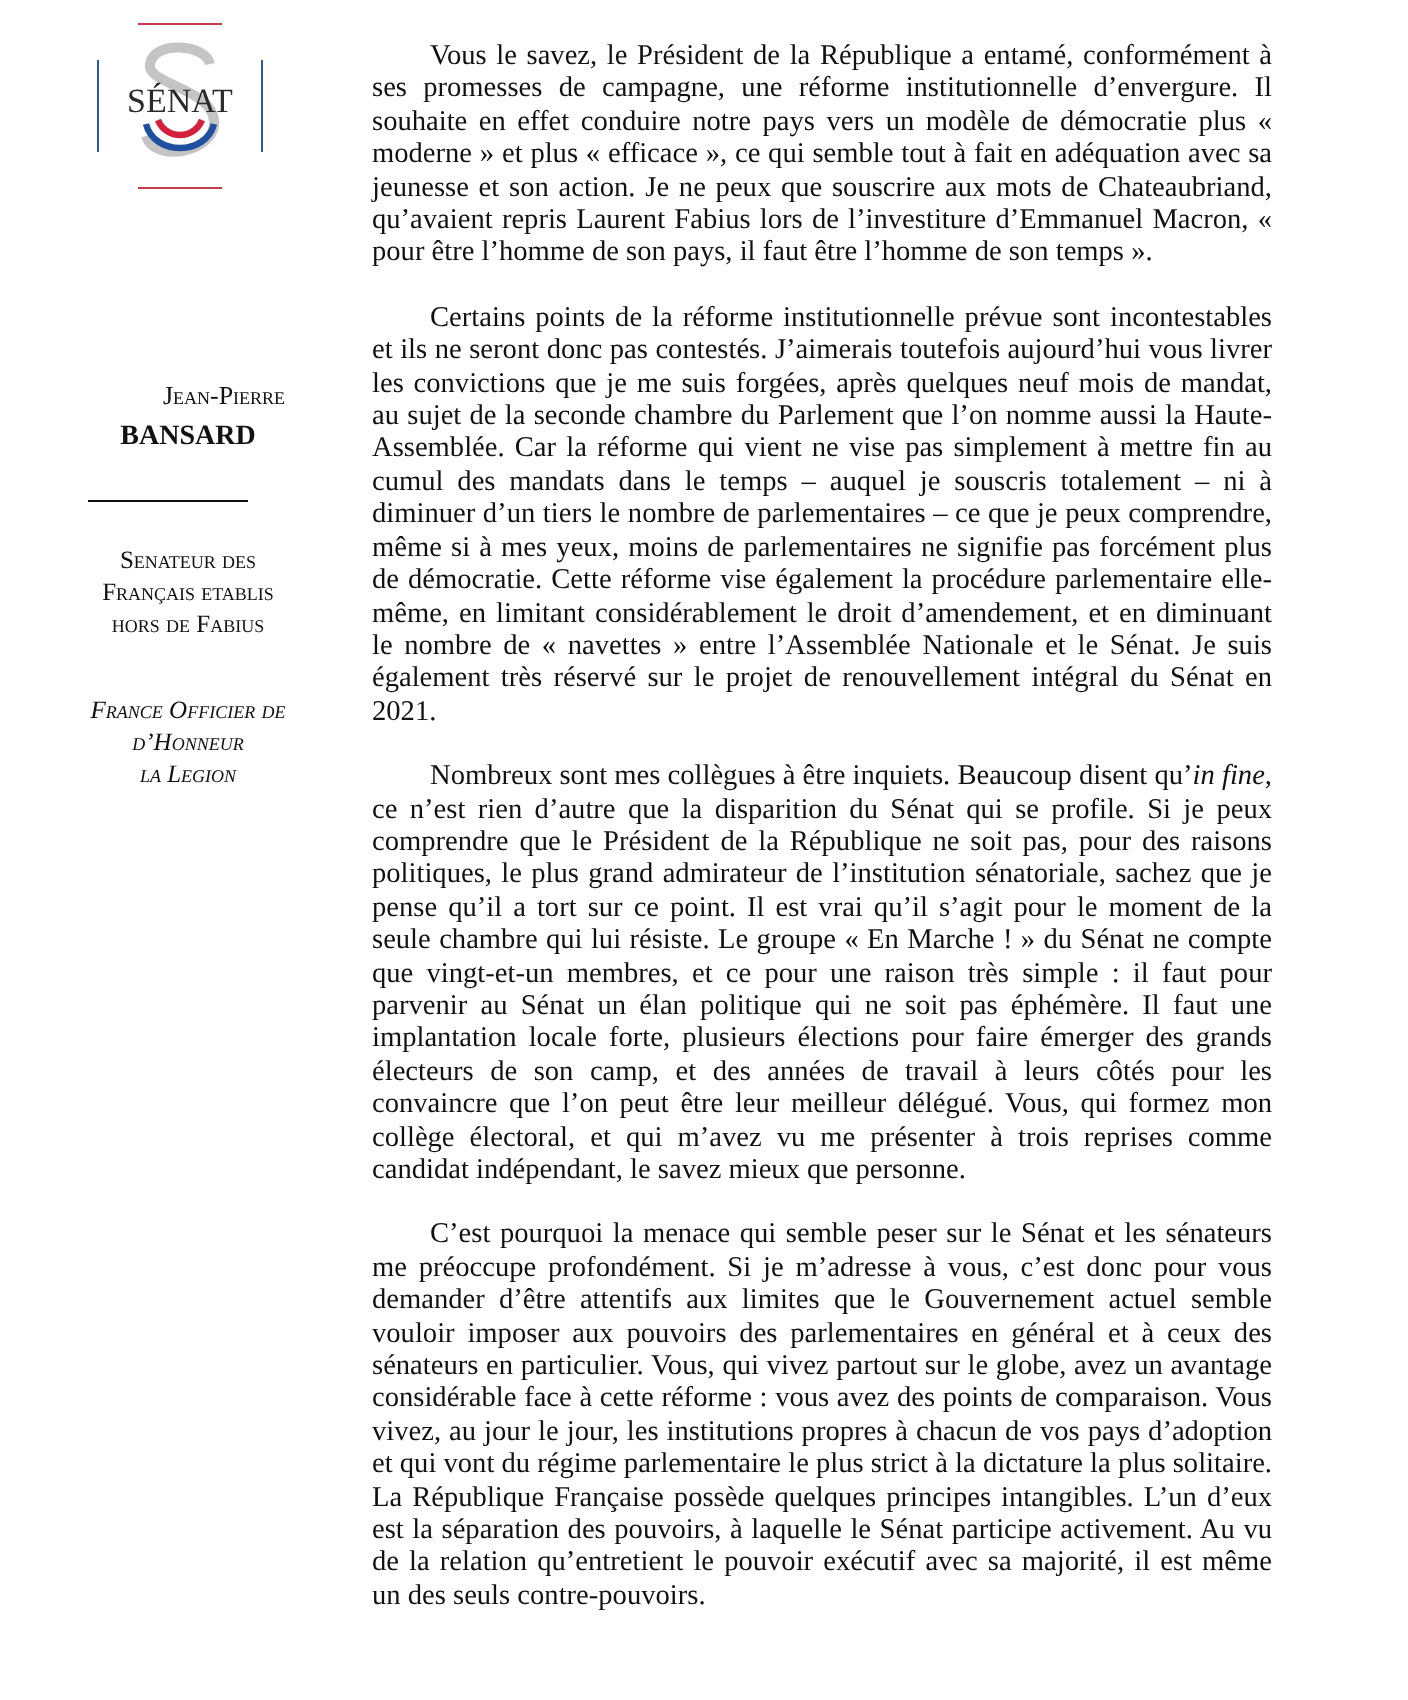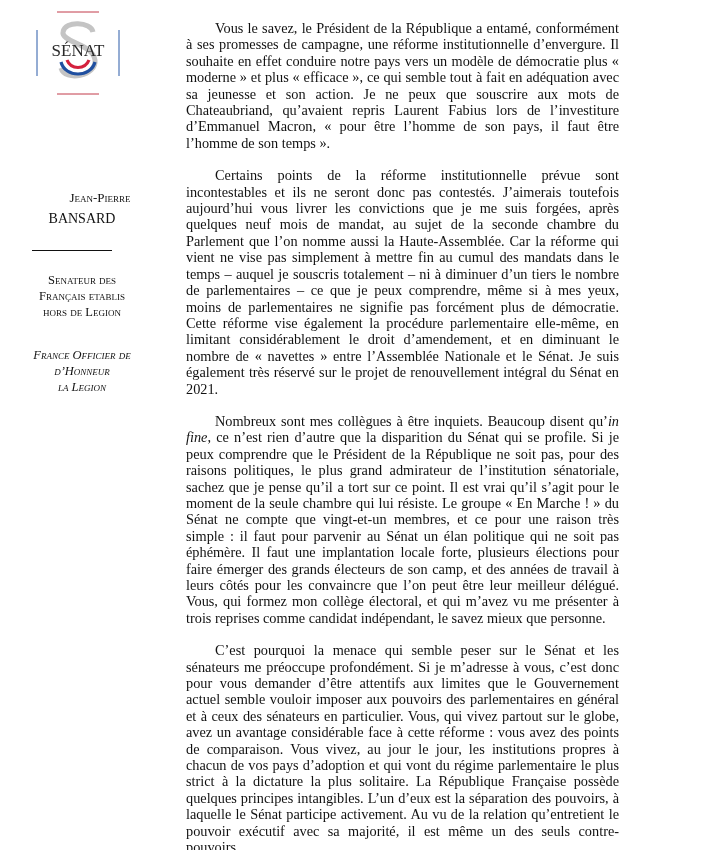--- a/index.html
+++ b/index.html
@@ -2,49 +2,49 @@
 <html><head>
 <meta charset="utf-8">
 <style>
   html, body { margin: 0; padding: 0; background: #ffffff; }
   body {
     width: 704px; height: 850px; position: relative; overflow: hidden;
     font-family: "Liberation Serif", "DejaVu Serif", serif;
     color: #111111;
   }
   .sidebar {
-    position: absolute; left: 0; top: 0; width: 178px; height: 630px;
+    position: absolute; left: 12px; top: 0; width: 178px; height: 630px;
   }
   .logo {
     position: absolute; left: 35px; top: 10px; width: 86px; height: 86px;
   }
   .logo svg { width: 86px; height: 86px; display: block; }
   .author {
     position: absolute; left: 0; width: 164px; text-align: center;
     font-size: 13px; font-variant: small-caps; line-height: 16px;
   }
   .author-first { top: 190px; padding-left: 18px; }
-  .author-last { top: 211px; font-size: 14px; }
+  .author-last { top: 211px; font-size: 14px; font-weight: bold; }
   .divider {
     position: absolute; left: 32px; top: 250px; width: 80px; height: 0;
     border-top: 1.4px solid #111;
   }
   .title-block {
     position: absolute; left: 0; width: 164px; text-align: center;
     font-size: 12.5px; font-variant: small-caps; line-height: 16px;
   }
   .title1 { top: 272px; }
   .title2 { top: 347px; font-style: italic; }
   .main {
     position: absolute; left: 186px; top: 20px; width: 450px;
     font-size: 14.3px; line-height: 16.4px;
   }
   .salutation { margin: 0 0 24px 29px; }
   .para {
-    margin: 0 17px 16px 0; text-align: justify; text-indent: 29px;
+    margin: 0 0 16px 0; text-align: justify; text-indent: 29px;
   }
   .para i { }
 </style>
 </head>
 <body>
 
 <div class="sidebar">
   <div class="logo">
     <svg viewBox="0 0 86 86">
       <line x1="22" y1="2" x2="64" y2="2" stroke="#c23b4b" stroke-width="1"></line>
@@ -58,21 +58,21 @@
     </svg>
   </div>
 
   <div class="author author-first">Jean-Pierre</div>
   <div class="author author-last">BANSARD</div>
   <div class="divider"></div>
 
   <div class="title-block title1">
     <div>Senateur des</div>
     <div>Français etablis</div>
-    <div>hors de Legion</div>
+    <div>hors de Fabius</div>
   </div>
   <div class="title-block title2">
     <div>France Officier de</div>
     <div>d’Honneur</div>
     <div>la Legion</div>
   </div>
 </div>
 
 <div class="main">
   <p class="para">Vous le savez, le Président de la République a entamé, conformément à ses promesses de campagne, une réforme institutionnelle d’envergure. Il souhaite en effet conduire notre pays vers un modèle de démocratie plus « moderne » et plus « efficace », ce qui semble tout à fait en adéquation avec sa jeunesse et son action. Je ne peux que souscrire aux mots de Chateaubriand, qu’avaient repris Laurent Fabius lors de l’investiture d’Emmanuel Macron, « pour être l’homme de son pays, il faut être l’homme de son temps ».</p>

